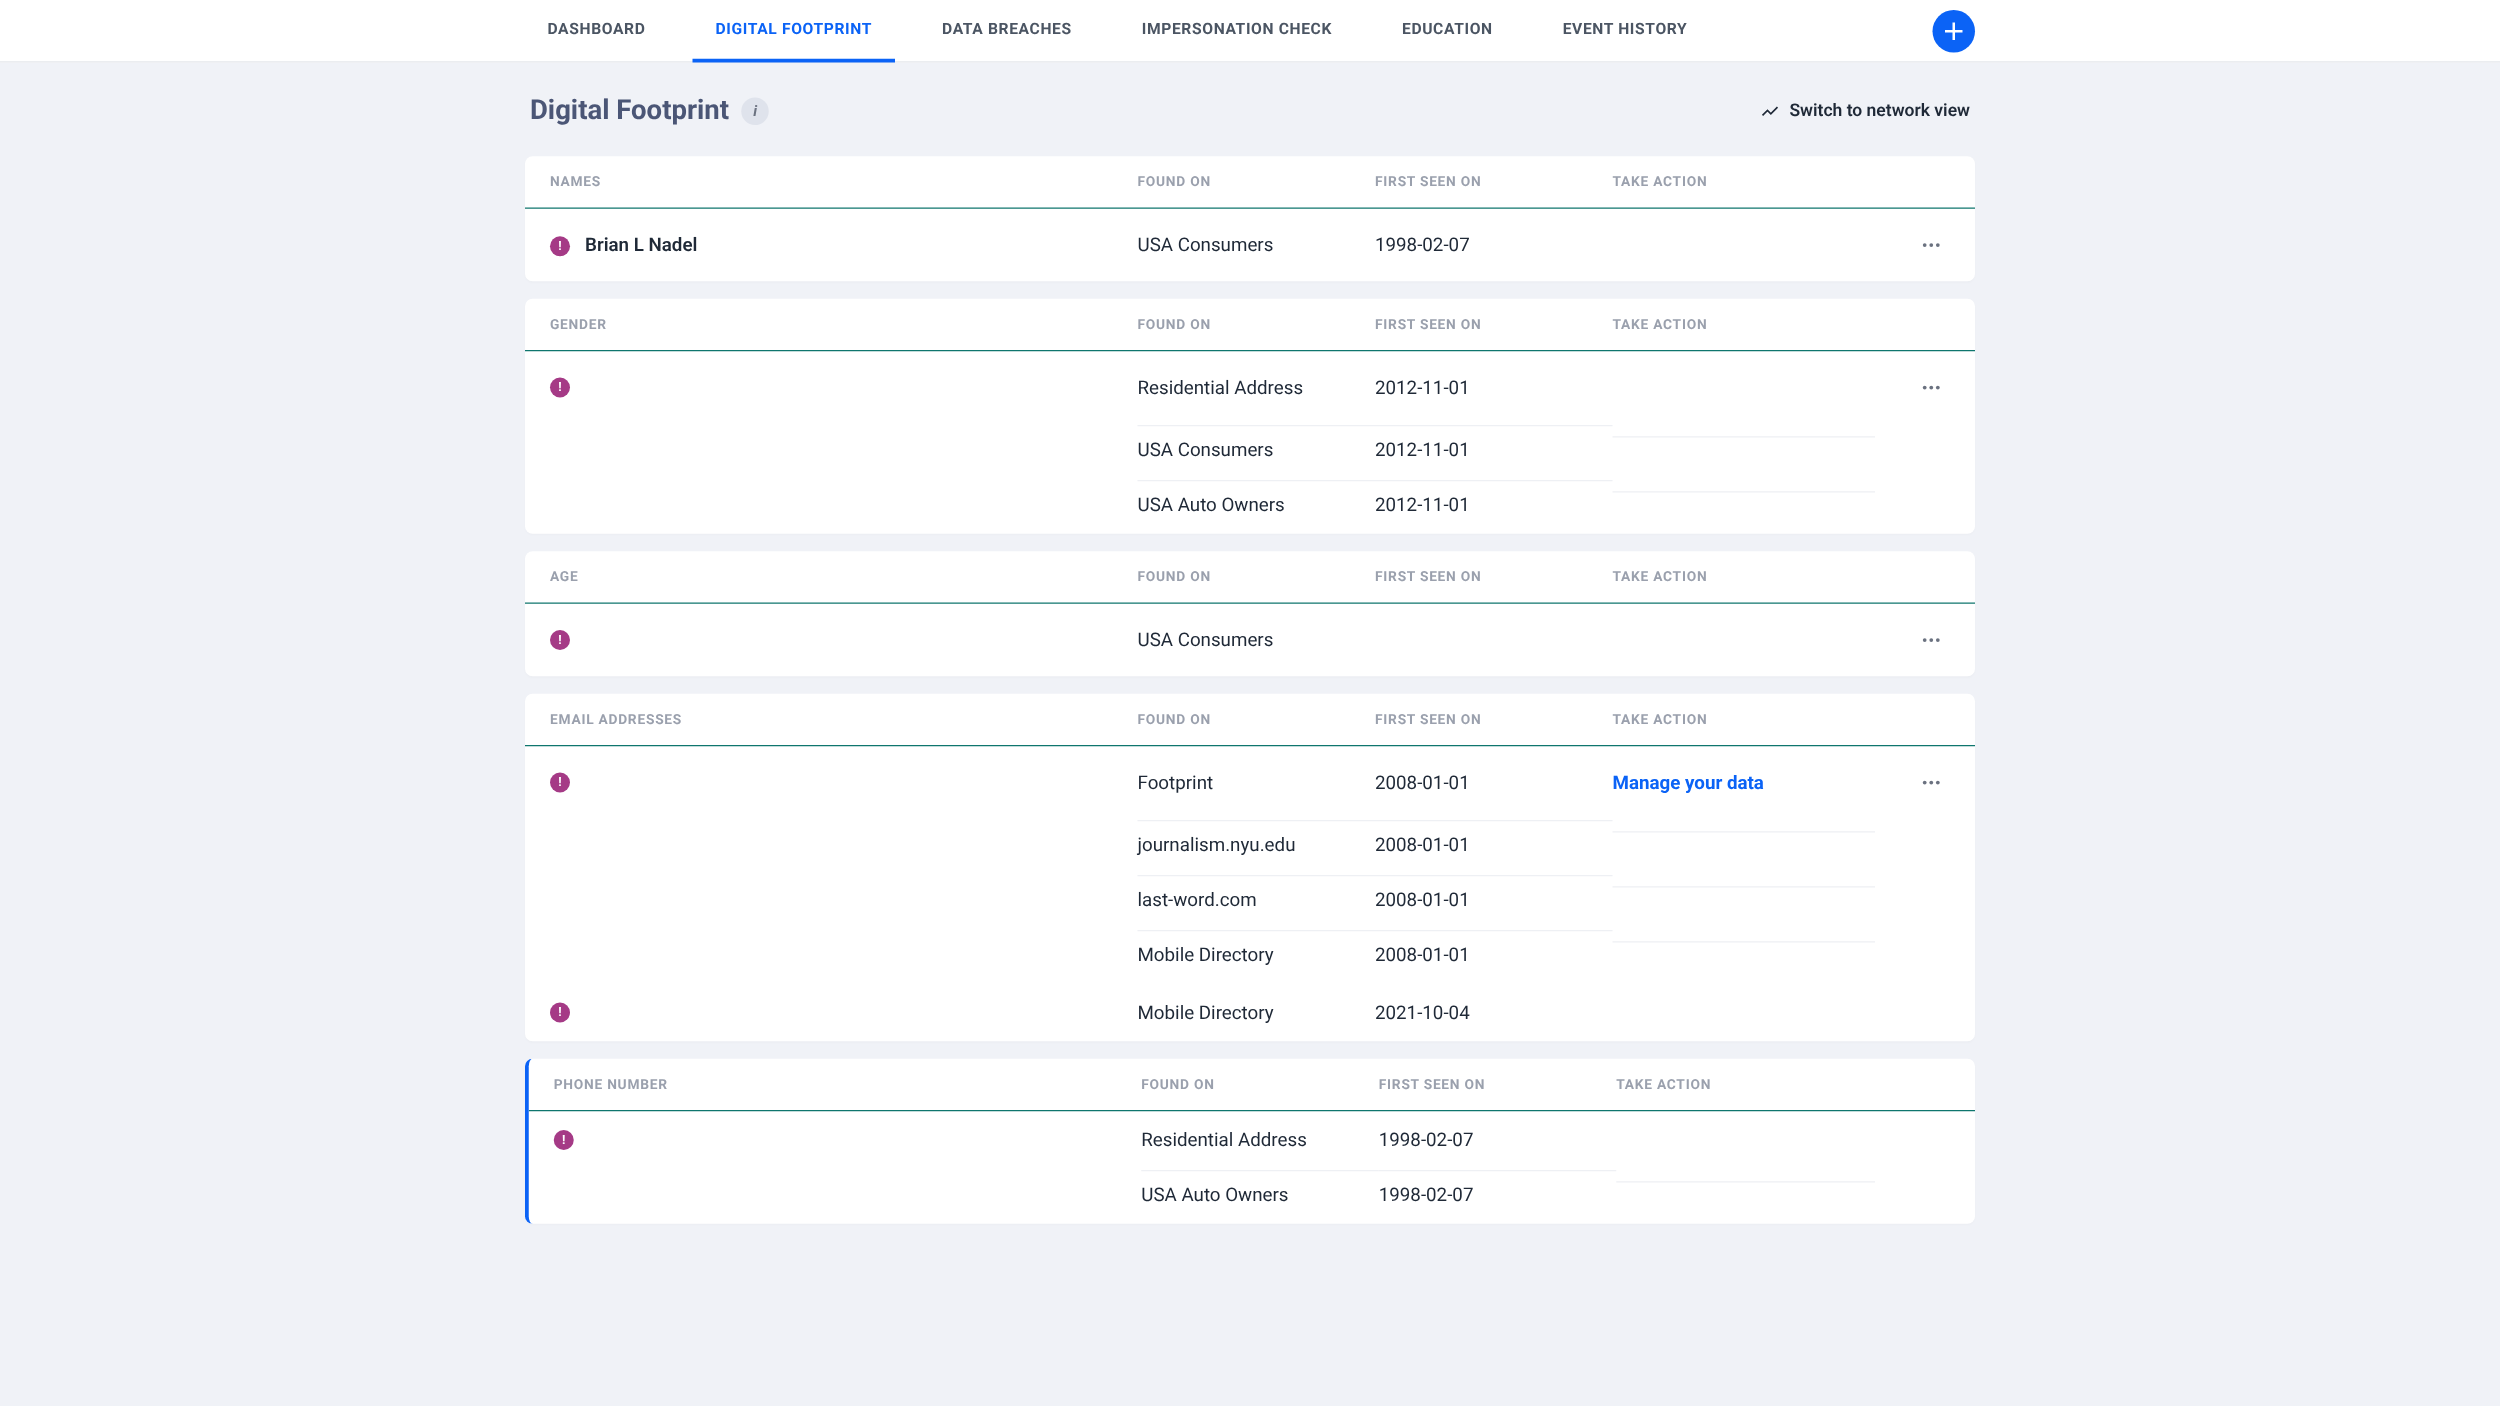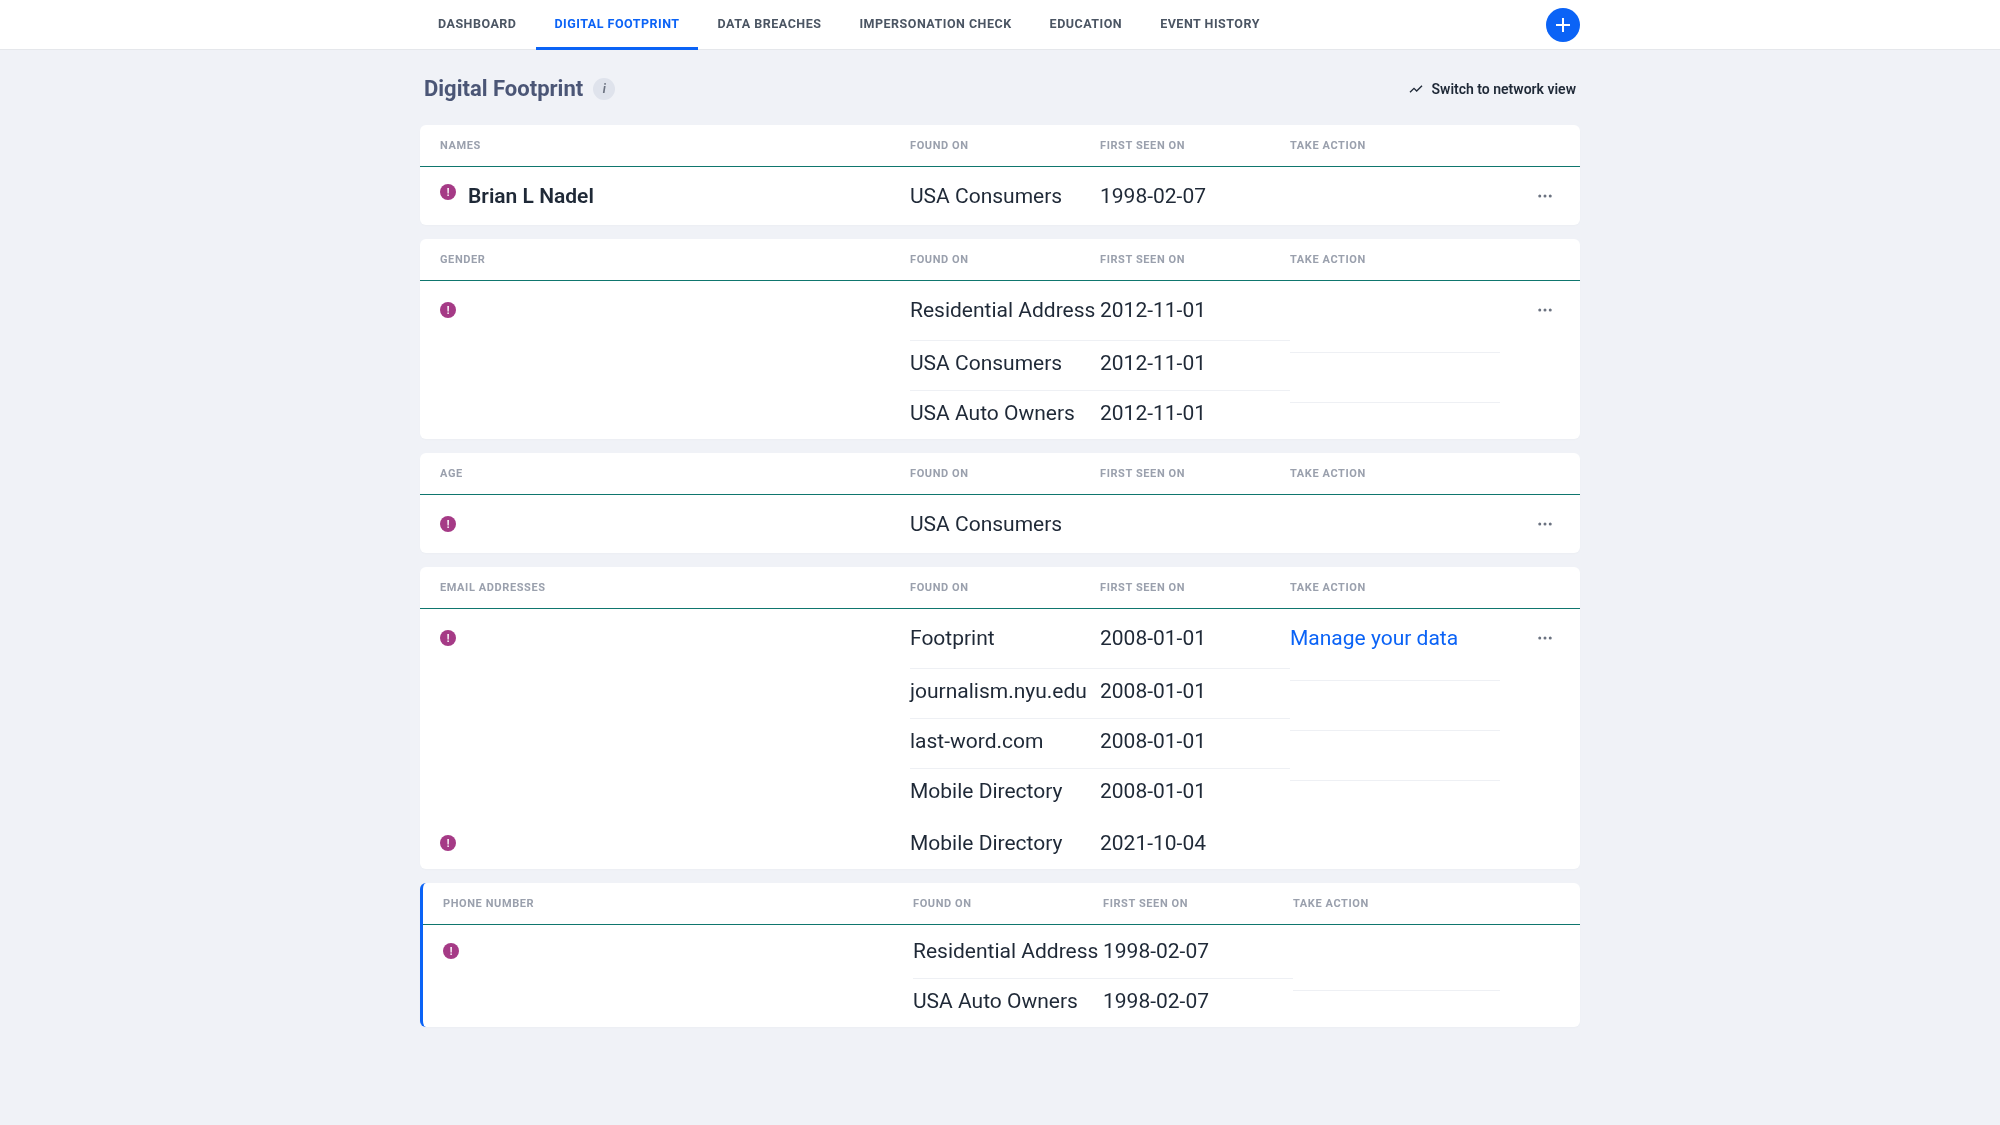--- a/index.html
+++ b/index.html
@@ -20,21 +20,21 @@
     position: relative;
   }
   .topbar-inner {
     width: 1160px;
     display: flex;
     align-items: center;
     justify-content: space-between;
   }
   .tabs {
     display: flex;
-    gap: 2px;
+    gap: 20px;
     height: 50px;
   }
   .tab {
     padding: 0 18px;
     display: flex;
     align-items: center;
     font-size: 12.5px;
     font-weight: 700;
     letter-spacing: 0.5px;
     text-transform: uppercase;
@@ -137,24 +137,24 @@
   .row + .row .cell.date,
   .row + .row .cell.action {
     border-top: 1px solid #eef0f4;
     padding-top: 10px;
     margin-top: -1px;
   }
   .row-group .row { padding-top: 8px; padding-bottom: 8px; }
   .row-group .row:first-child { padding-top: 14px; }
   .row-group .row:last-child { padding-bottom: 14px; }
   .cell {
-    font-size: 21px;
+    font-size: 15px;
     color: #1f2937;
     display: flex;
-    align-items: flex-start;
+    align-items: flex-end;
   }
   .cell.name { gap: 12px; font-weight: 600; }
   .cell.found-on { font-weight: 400; }
   .cell.date { font-weight: 400; }
   .alert-dot {
     width: 16px;
     height: 16px;
     border-radius: 50%;
     background: #a53a86;
     display: inline-flex;
@@ -173,21 +173,21 @@
     height: 30px;
     display: flex;
     align-items: center;
     justify-content: center;
     cursor: pointer;
     color: #6b7280;
     justify-self: end;
   }
   .action-link {
     color: #0b63f6;
-    font-weight: 400;
+    font-weight: 700;
     cursor: pointer;
   }
 </style>
 </head>
 <body>
 
 <div class="topbar">
   <div class="topbar-inner">
     <div class="tabs" id="tabs">
         <div class="tab">DASHBOARD</div>

